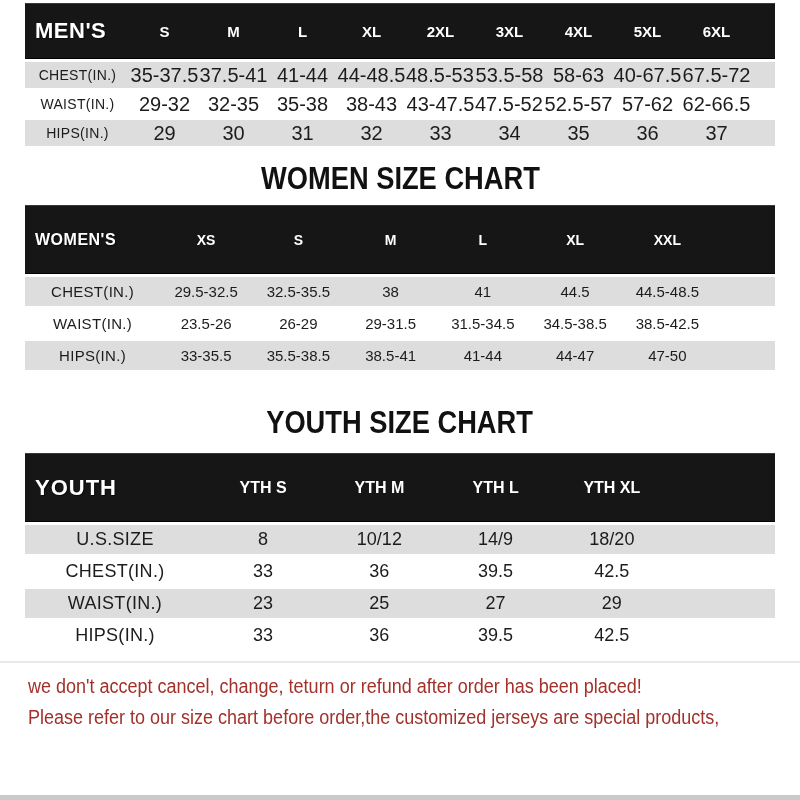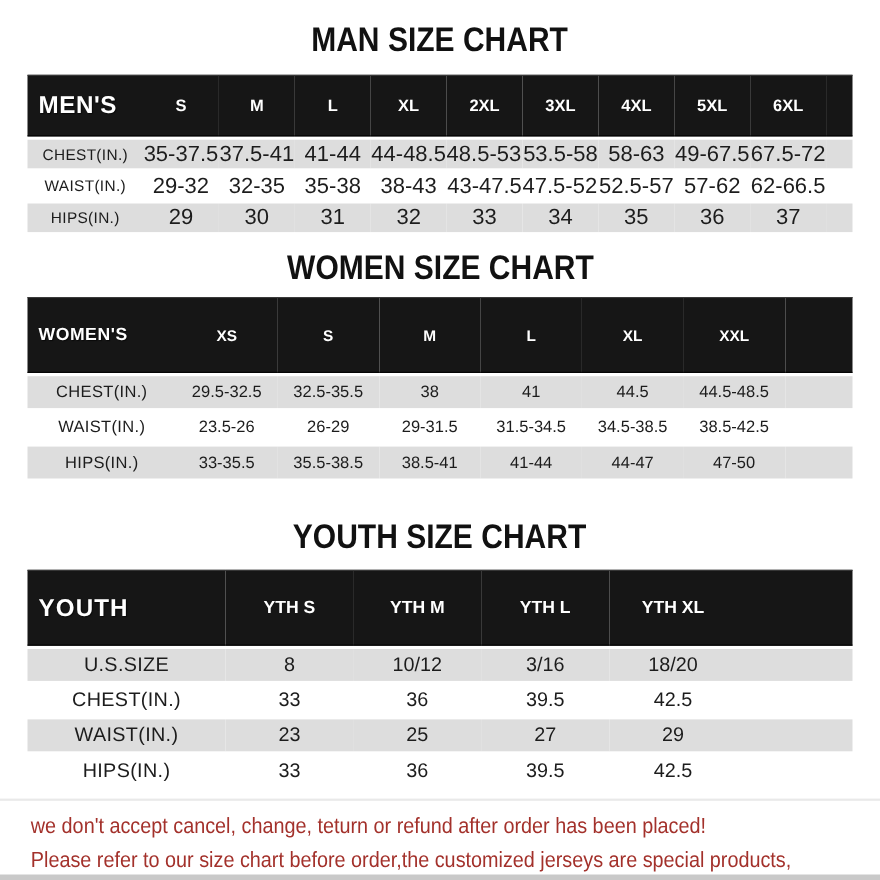--- a/index.html
+++ b/index.html
@@ -89,23 +89,20 @@
   }
   .page{position:relative;width:800px;height:800px;}
 </style>
 </head>
 <body>
 
 <div class="page">
 
 
   <section>
-    <h2 class="section-heading" id="men-heading">
-      <span>MAN SIZE CHART</span>
-    </h2>
     <table class="t-men">
         <colgroup>
           <col class="label-col">
           <col class="data-col">
           <col class="data-col">
           <col class="data-col">
           <col class="data-col">
           <col class="data-col">
           <col class="data-col">
           <col class="data-col">
@@ -131,21 +128,21 @@
         <tbody>
           <tr>
             <td class="row-label">CHEST(IN.)</td>
             <td>35-37.5</td>
             <td>37.5-41</td>
             <td>41-44</td>
             <td>44-48.5</td>
             <td>48.5-53.5</td>
             <td>53.5-58</td>
             <td>58-63</td>
-            <td>49-67.5</td>
+            <td>40-67.5</td>
             <td>67.5-72</td>
             <td></td>
           </tr>
           <tr>
             <td class="row-label">WAIST(IN.)</td>
             <td>29-32</td>
             <td>32-35</td>
             <td>35-38</td>
             <td>38-43</td>
             <td>43-47.5</td>
@@ -255,21 +252,21 @@
             <th>YTH L</th>
             <th>YTH XL</th>
             <th></th>
           </tr>
         </thead>
         <tbody>
           <tr>
             <td class="row-label">U.S.SIZE</td>
             <td>8</td>
             <td>10/12</td>
-            <td>3/16</td>
+            <td>14/9</td>
             <td>18/20</td>
             <td></td>
           </tr>
           <tr>
             <td class="row-label">CHEST(IN.)</td>
             <td>33</td>
             <td>36</td>
             <td>39.5</td>
             <td>42.5</td>
             <td></td>

